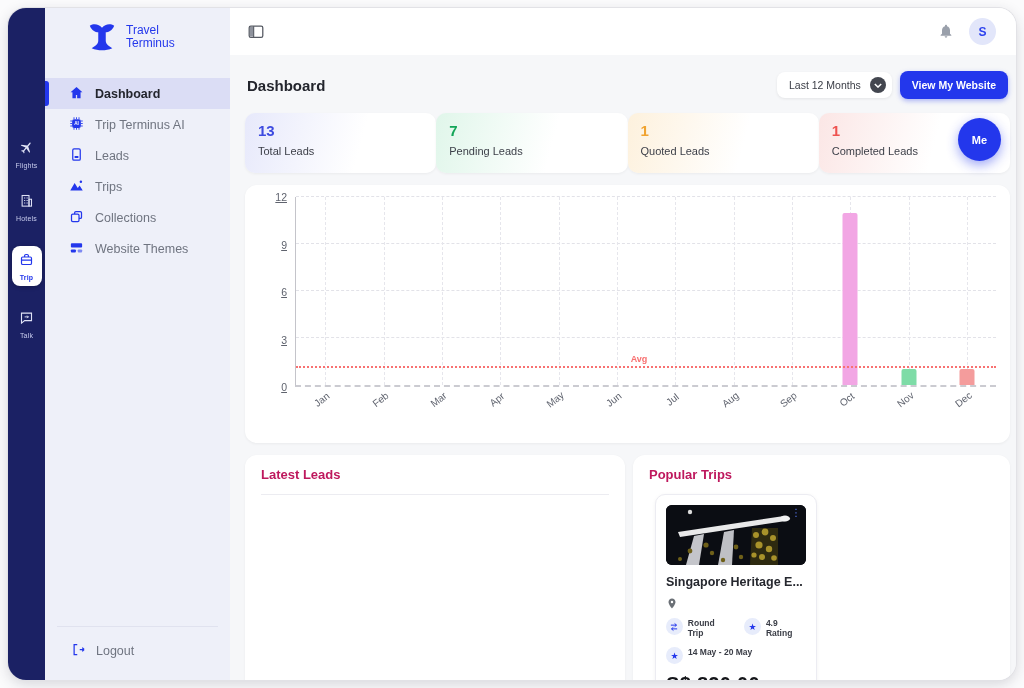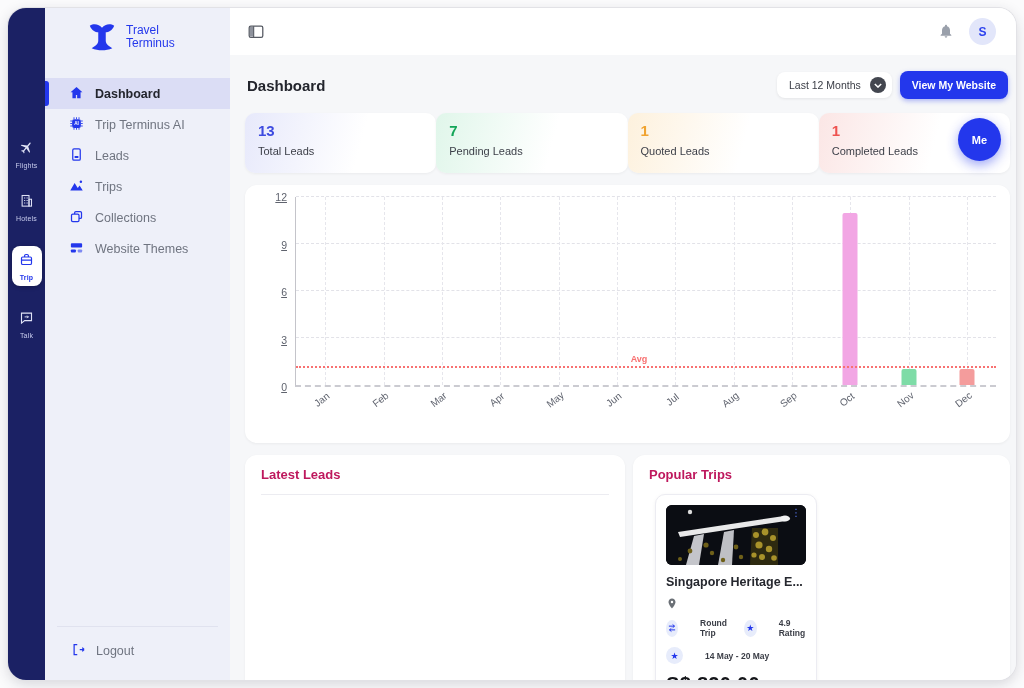--- a/index.html
+++ b/index.html
@@ -81,21 +81,21 @@
   .leads-panel .panel-divider { border-bottom:1px solid #ececf1; margin-top:12px; }
   .trips-panel { flex:1; }
 
   .trip-card { width:162px; margin:12px 0 0 6px; border:1px solid #ececf2; border-radius:10px; padding:10px; box-shadow:0 1px 4px rgba(0,0,0,.05); background:#fff; cursor:pointer; }
   .trip-img { position:relative; width:100%; height:60px; border-radius:6px; overflow:hidden; background:#0b0d13; }
   .trip-img svg { width:100%; height:100%; display:block; }
   .trip-dots { position:absolute; top:3px; right:5px; color:#5a79f2; font-size:10px; line-height:1; cursor:pointer; }
   .trip-title { font-size:12.5px; font-weight:bold; color:#26282f; margin-top:10px; white-space:nowrap; overflow:hidden; }
   .trip-pin { margin-top:7px; height:13px; }
   .badge-row { display:flex; align-items:center; gap:12px; margin-top:9px; }
-  .badge { display:flex; align-items:center; gap:22px; }
+  .badge { display:flex; align-items:flex-start; gap:5px; }
   .badge-ic { width:17px; height:17px; border-radius:50%; background:#e7ecfb; display:flex; align-items:center; justify-content:center; color:#2337ec; font-size:9px; }
   .badge-txt { font-size:8.5px; font-weight:bold; color:#3a3d46; }
   .trip-price { font-size:20px; font-weight:bold; color:#15161a; margin-top:9px; letter-spacing:.3px; }
 </style>
 </head>
 <body>
 
 <div class="window">
 
   <nav class="rail">

